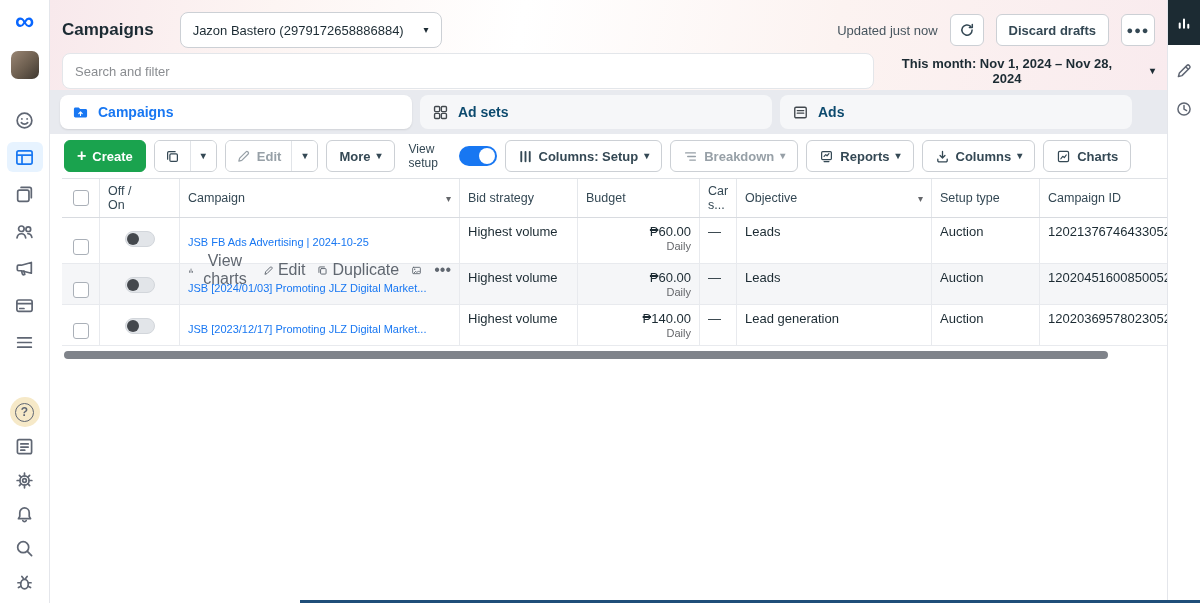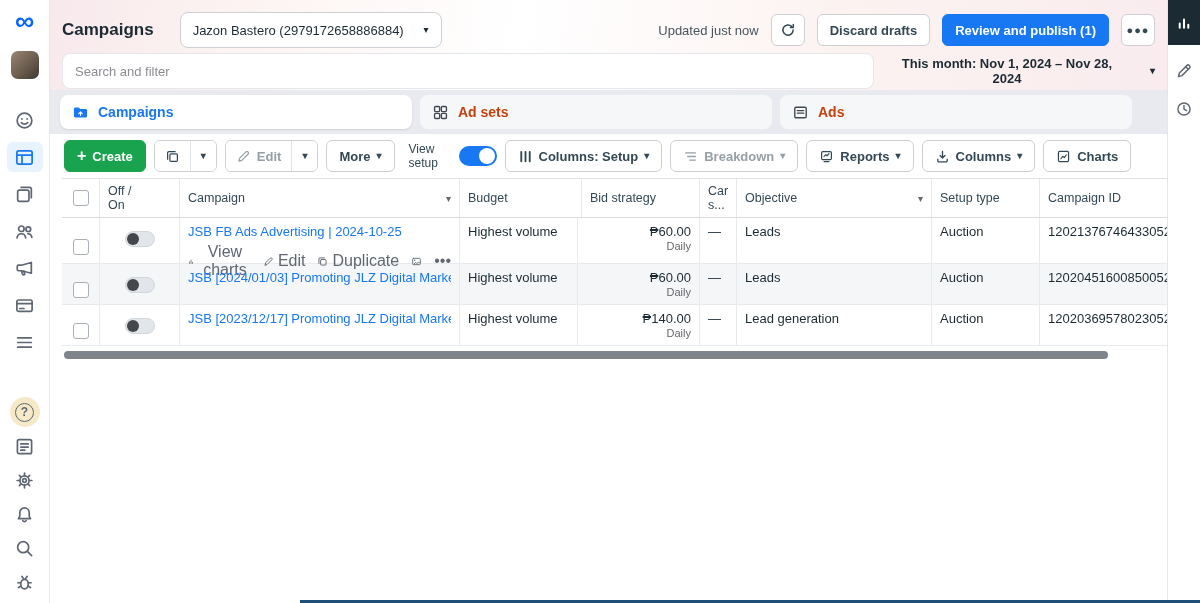--- a/index.html
+++ b/index.html
@@ -48,21 +48,21 @@
   .btn.green { background:#1aa34e; border-color:#1aa34e; color:#fff; }
   .btn .plus { font-size:16px; font-weight:bold; line-height:1; }
   .caret { font-size:10px; color:inherit; line-height:1; }
 
   .hrow2 { height:38px; display:flex; align-items:center; gap:14px; }
   .search { width:826px; height:36px; border:1px solid #e3e6ea; border-radius:8px; padding:0 12px; font-size:13px; color:#1c2b33; background:#fff; outline:none; }
   .search::placeholder { color:#8a8d91; }
   .daterange { display:flex; align-items:center; gap:24px; background:transparent; border:none; font-size:13px; color:#1c2b33; font-weight:600; }
 
   .tabsband { height:44px; background:#e8eaef; display:flex; align-items:center; padding:0 10px; gap:8px; }
-  .tab { width:352px; height:34px; background:rgba(255,255,255,.62); border-radius:8px; display:flex; align-items:center; gap:9px; padding:0 12px; font-size:14px; font-weight:600; color:#c2410c; }
+  .tab { width:352px; height:34px; background:rgba(255,255,255,.62); border-radius:8px; display:flex; align-items:center; gap:9px; padding:0 12px; font-size:14px; font-weight:600; color:#0c4a6e; }
   .tab.active { background:#fff; color:#1877f2; box-shadow:0 1px 2px rgba(0,0,0,.10); }
   .tabicon svg { width:17px; height:17px; }
   .tab .gray { color:#42484e; }
 
   .toolbar { height:44px; background:#fff; display:flex; align-items:center; padding:0 14px; gap:8px; }
   .split { display:inline-flex; border:1px solid #ccd0d5; border-radius:6px; overflow:hidden; background:#fff; height:32px; }
   .seg { display:flex; align-items:center; gap:6px; padding:0 10px; border:none; background:#fff; font-size:13px; font-weight:600; color:#344854; }
   .seg + .seg { border-left:1px solid #e1e4e8; }
   .seg svg { width:15px; height:15px; }
   .dis { color:#97a0a7 !important; }
@@ -89,21 +89,21 @@
   .wrapnarrow { display:inline-block; width:34px; }
   .checkbox { width:16px; height:16px; border:1.5px solid #aab0b8; border-radius:3px; background:#fff; }
   .trow { display:flex; border-bottom:1px solid #e8eaee; background:#fff; }
   .trow.alt { background:#f5f6f8; }
   .r1 { height:46px; } .r2, .r3 { height:41px; }
   .td { padding:6px 8px 0; font-size:13px; color:#1c2b33; border-right:1px solid #e8eaee; }
   .td.c-check { padding-top:12px; }
   .td.c-onoff { display:flex; justify-content:center; padding-top:13px; }
   .rtoggle { width:30px; height:16px; border-radius:8px; background:#e2e5e9; border:1px solid #d2d6db; position:relative; }
   .rtoggle .knob { position:absolute; left:1px; top:1px; width:12px; height:12px; border-radius:50%; background:#44484d; }
-  .camp-link { color:#1877f2; text-decoration:none; font-size:13px; white-space:nowrap; overflow:hidden; display:block; }
+  .camp-link { color:#1877f2; text-decoration:none; font-size:11px; white-space:nowrap; overflow:hidden; display:block;margin-top:12px; }
   .rowactions { display:flex; align-items:center; gap:12px; margin-top:4px; color:#606770; font-size:11px; }
   .ract { display:flex; align-items:center; gap:4px; background:none; border:none; color:#606770; font-size:16px; padding:0; }
   .ract svg { width:11px; height:11px; }
   .td.c-budget { text-align:right; }
   .budget-period { font-size:11px; color:#65676b; margin-top:1px; }
   .td.c-id { white-space:nowrap; overflow:hidden; }
 
   .hscroll { margin:5px 0 0 2px; height:8px; }
   .hthumb { width:1044px; height:8px; border-radius:4px; background:#7f838a; }
 
@@ -235,21 +235,20 @@
         </button>
         <div class="spacer"></div>
         <span class="updated">Updated just now</span>
         <button class="iconbtn">
           <svg viewBox="0 0 16 16" fill="none" stroke="currentColor" stroke-width="1.5" stroke-linecap="round" stroke-linejoin="round">
               <path d="M13.1 8a5.1 5.1 0 1 1-1.5-3.6"></path>
               <path d="M13.3 2.6v2.9h-2.9"></path>
             </svg>
         </button>
         <button class="btn">Discard drafts</button>
-        <button class="btn primary">Review and publish (1)</button>
         <button class="iconbtn">
             <span class="dots">●●●</span>
           </button>
       </div>
       <div class="hrow2">
         <input class="search" placeholder="Search and filter" style="">
         <button class="daterange">
           <span>This month: Nov 1, 2024 – Nov 28, 2024</span>
           <span class="caret">▾</span>
         </button>
@@ -367,25 +366,25 @@
         <div class="th c-check">
             <span class="checkbox"></span>
           </div>
         <div class="th c-onoff">
             <span class="wrapnarrow">Off / On</span>
           </div>
         <div class="th c-name between">
             <span>Campaign</span>
             <span class="hcaret">▾</span>
           </div>
+        <div class="th c-bid">
+            <span>Bid strategy</span>
+          </div>
         <div class="th c-budget">
             <span>Budget</span>
-          </div>
-        <div class="th c-bid">
-            <span>Bid strategy</span>
           </div>
         <div class="th c-cars">
             <span>Car s...</span>
           </div>
         <div class="th c-obj between">
             <span>Objective</span>
             <span class="hcaret">▾</span>
           </div>
         <div class="th c-buy">
             <span>Setup type</span>

